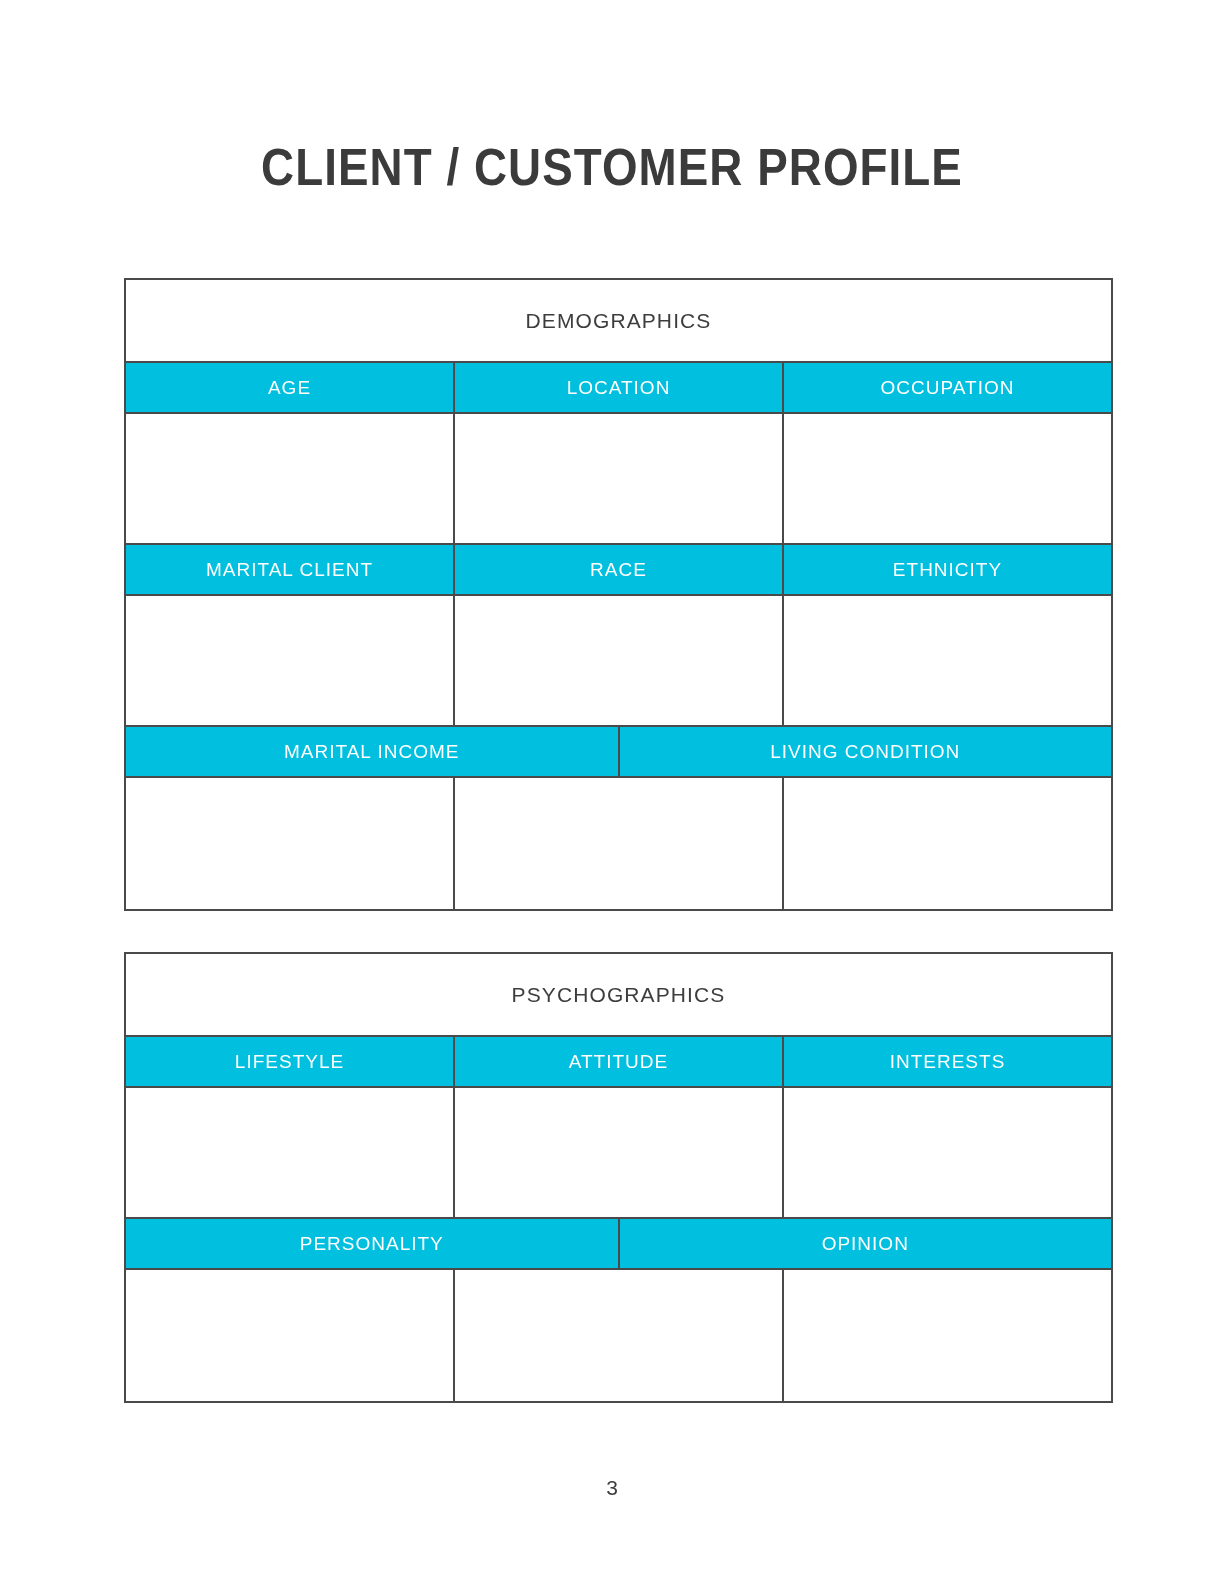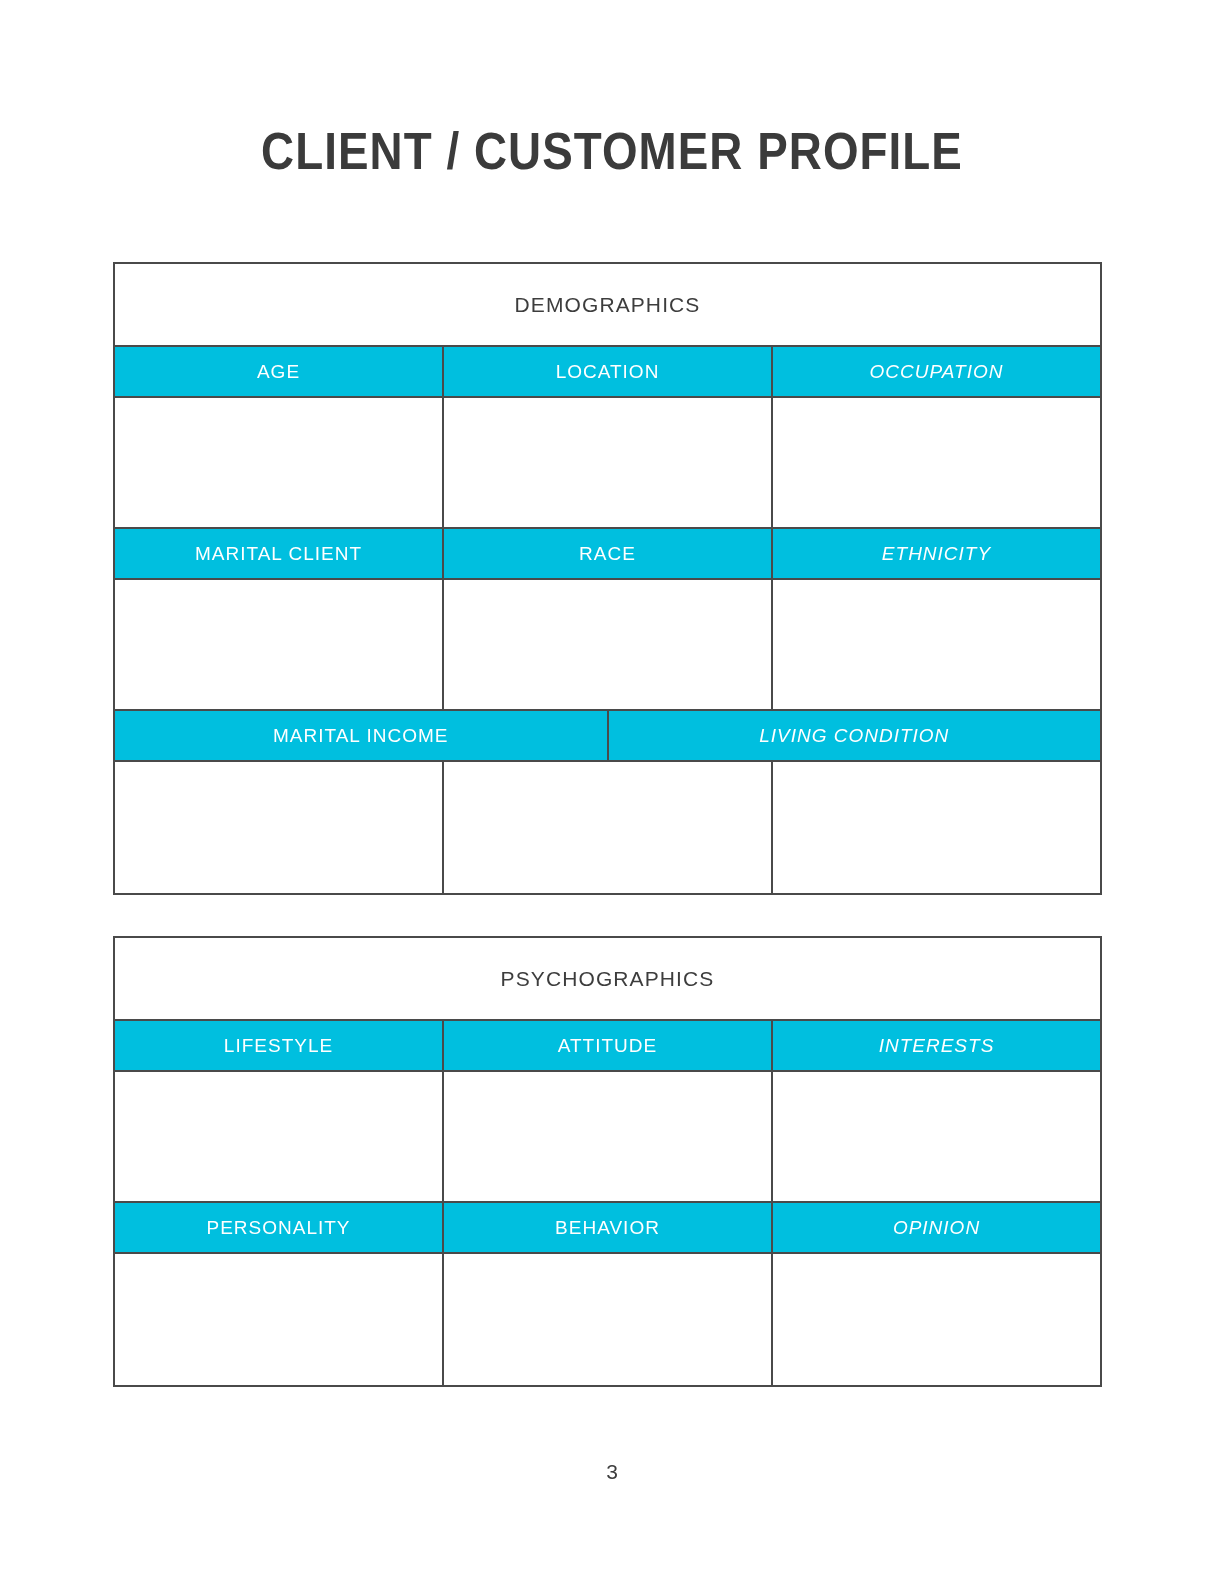--- a/index.html
+++ b/index.html
@@ -12,20 +12,21 @@
     background: #ffffff;
     font-family: "Liberation Sans", sans-serif;
     -webkit-font-smoothing: antialiased;
     position: relative;
     overflow: hidden;
   }
 
   .page {
     position: absolute;
     inset: 0;
+    margin-top: 16px;
   }
 
   
   .page-title {
     position: absolute;
     left: 0;
     right: 0;
     top: 124px;
     text-align: center;
     font-family: "Liberation Sans", sans-serif;
@@ -35,21 +36,21 @@
     color: #3b3b3b;
     transform: scaleX(0.88);
     transform-origin: center top;
     white-space: nowrap;
     line-height: 1.05;
   }
 
   
   .profile-table {
     position: absolute;
-    left: 113px;
+    left: 124px;
     width: 989px;
     border: 2px solid #4a4a4a;
     box-sizing: border-box;
     background: #ffffff;
   }
   #table-demographics { top: 262px; }
   #table-psychographics { top: 936px; }
 
   .section-title-row {
     height: 83px;
@@ -79,21 +80,21 @@
     align-items: center;
     justify-content: center;
     color: #ffffff;
     font-size: 19px;
     letter-spacing: 1px;
     box-sizing: border-box;
     border-right: 2px solid #4a4a4a;
     font-family: "Liberation Sans", sans-serif;
     white-space: nowrap;
   }
-  .header-cell:last-child { border-right: none; font-style: italic; }
+  .header-cell:last-child { border-right: none; }
 
   .entry-row {
     display: flex;
     height: 131px;
     box-sizing: border-box;
     border-bottom: 2px solid #4a4a4a;
     background: #ffffff;
   }
   .entry-row.last-entry { border-bottom: none; }
   .entry-cell {
@@ -174,21 +175,20 @@
       <div class="header-cell">INTERESTS</div>
     </div>
     <div class="entry-row">
       <div class="entry-cell"></div>
       <div class="entry-cell"></div>
       <div class="entry-cell"></div>
     </div>
 
     <div class="header-row">
       <div class="header-cell">PERSONALITY</div>
-      <div class="header-cell">BEHAVIOR</div>
       <div class="header-cell">OPINION</div>
     </div>
     <div class="entry-row last-entry">
       <div class="entry-cell"></div>
       <div class="entry-cell"></div>
       <div class="entry-cell"></div>
     </div>
   </div>
 
   <div class="page-number">3</div>

